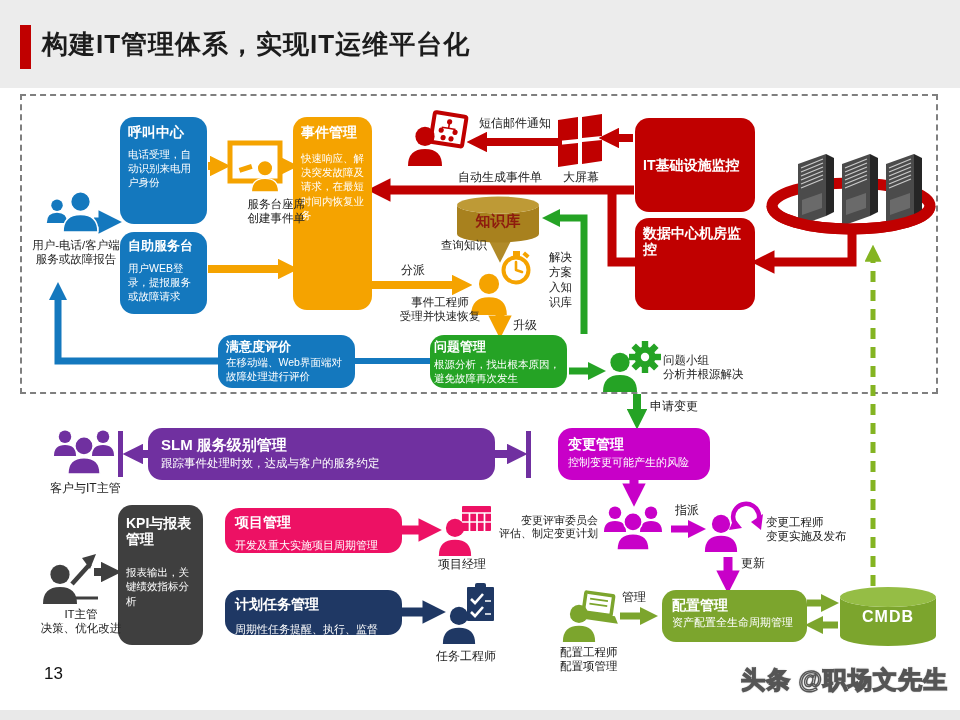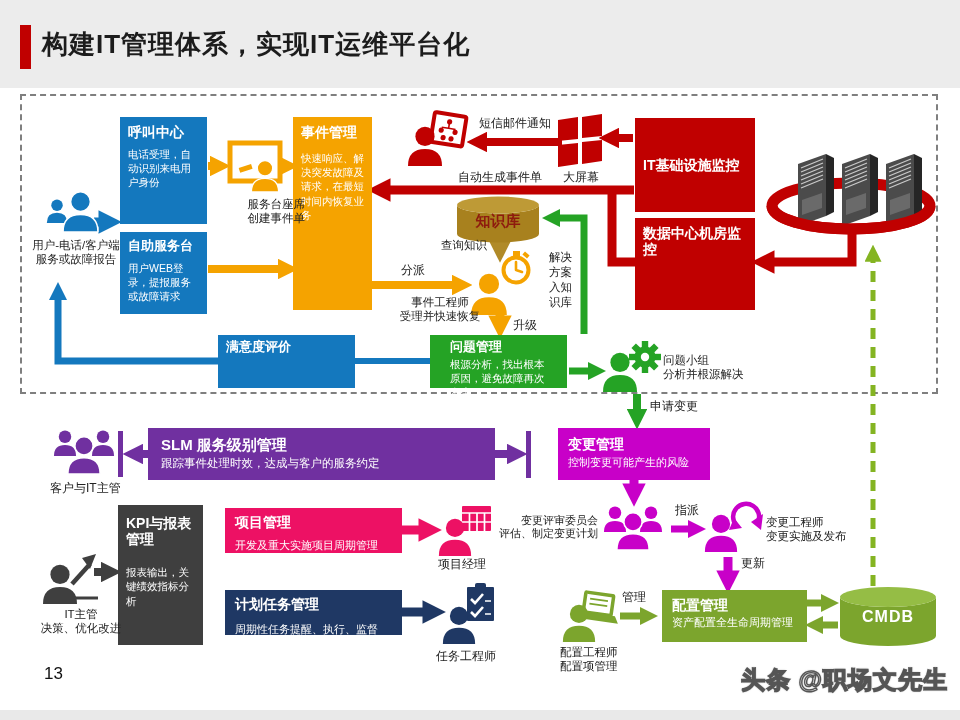--- a/index.html
+++ b/index.html
@@ -3,21 +3,21 @@
 <meta charset="utf-8">
 <style>
   html,body{margin:0;padding:0;background:#fff;}
   #stage{position:relative;width:960px;height:720px;background:#ffffff;overflow:hidden;
          font-family:"Liberation Sans","DejaVu Sans",sans-serif;}
   .abs{position:absolute;}
   #header{position:absolute;left:0;top:0;width:960px;height:88px;background:#ececec;}
   #title{position:absolute;left:42px;top:27px;font-size:26px;font-weight:bold;color:#1c1c1c;letter-spacing:1px;}
   #accent{position:absolute;left:20px;top:25px;width:11px;height:44px;background:#C00000;}
   #dashedFrame{position:absolute;left:20px;top:94px;width:914px;height:296px;border:2px dashed #7f7f7f;}
-  .box{position:absolute;color:#fff;box-sizing:border-box;padding:7px 8px;z-index:2;}
+  .box{position:absolute;color:#fff;box-sizing:border-box;padding:7px 8px;z-index:2;border-radius:14px;}
   .box h3{margin:0 0 7px 0;font-size:14px;font-weight:bold;line-height:1.15;}
   .box p{margin:0;font-size:10.5px;line-height:1.35;}
   .lbl{position:absolute;font-size:11.5px;line-height:1.2;color:#222;white-space:pre-line;z-index:5;}
   .icon{position:absolute;z-index:3;}
   svg{display:block;overflow:visible;}
   #watermark{position:absolute;left:716px;top:664px;width:232px;text-align:right;font-size:24px;font-weight:bold;
              color:#ffffff;-webkit-text-stroke:1.4px #555;text-shadow:0 0 2px #666;letter-spacing:1px;z-index:6;}
   #pageno{position:absolute;left:44px;top:664px;font-size:17px;color:#111;z-index:6;}
   #footstrip{position:absolute;left:0;top:710px;width:960px;height:10px;background:#e9e9e9;}
   .cylLabel{position:absolute;text-align:center;font-weight:bold;z-index:4;}
@@ -131,22 +131,23 @@
     <p style="margin-top:11px">快速响应、解决突发故障及请求，在最短时间内恢复业务</p>
   </div>
   <div class="box" style="left:635px;top:118px;width:120px;height:94px;background:#C00000;display:flex;align-items:center">
     <h3 style="margin:0">IT基础设施监控</h3>
   </div>
   <div class="box" style="left:635px;top:218px;width:120px;height:92px;background:#C00000;display:flex;">
     <h3 style="margin:0">数据中心机房监控</h3>
   </div>
   <div class="box" style="left:218px;top:335px;width:137px;height:53px;background:#1478BE;padding:5px 8px">
     <h3 style="font-size:13px;margin-bottom:0">满意度评价</h3>
-  </div>
-  <div class="box" style="left:430px;top:335px;width:137px;height:53px;background:#25A325;padding:5px 20px">
+    <p>在移动端、Web界面端对故障处理进行评价</p>
+  </div>
+  <div class="box" style="left:430px;top:335px;width:137px;height:53px;background:#25A325;padding:5px 4px">
     <h3 style="font-size:13px;margin-bottom:2px">问题管理</h3>
     <p>根源分析，找出根本原因，避免故障再次发生</p>
   </div>
   <div class="box" style="left:148px;top:428px;width:347px;height:52px;background:#7030A0;padding:8px 13px">
     <h3 style="font-size:15px;margin-bottom:3px">SLM 服务级别管理</h3>
     <p style="font-size:11.5px">跟踪事件处理时效，达成与客户的服务约定</p>
   </div>
   <div class="box" style="left:558px;top:428px;width:152px;height:52px;background:#C800C8;padding:8px 10px">
     <h3 style="margin-bottom:3px">变更管理</h3>
     <p style="font-size:11px">控制变更可能产生的风险</p>

